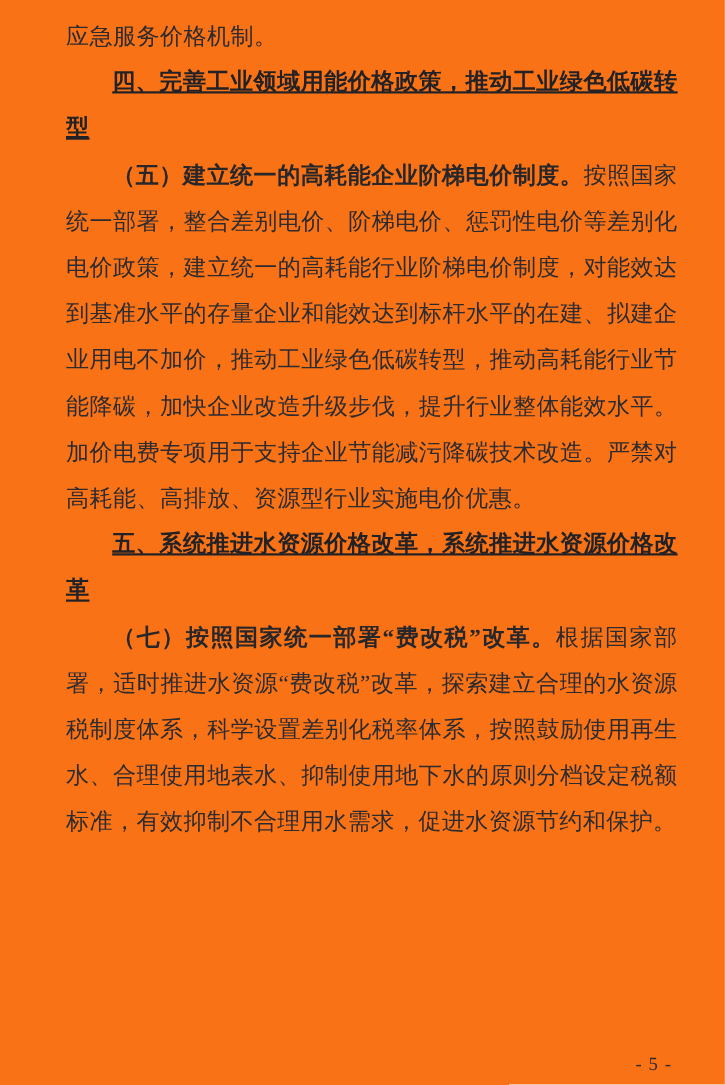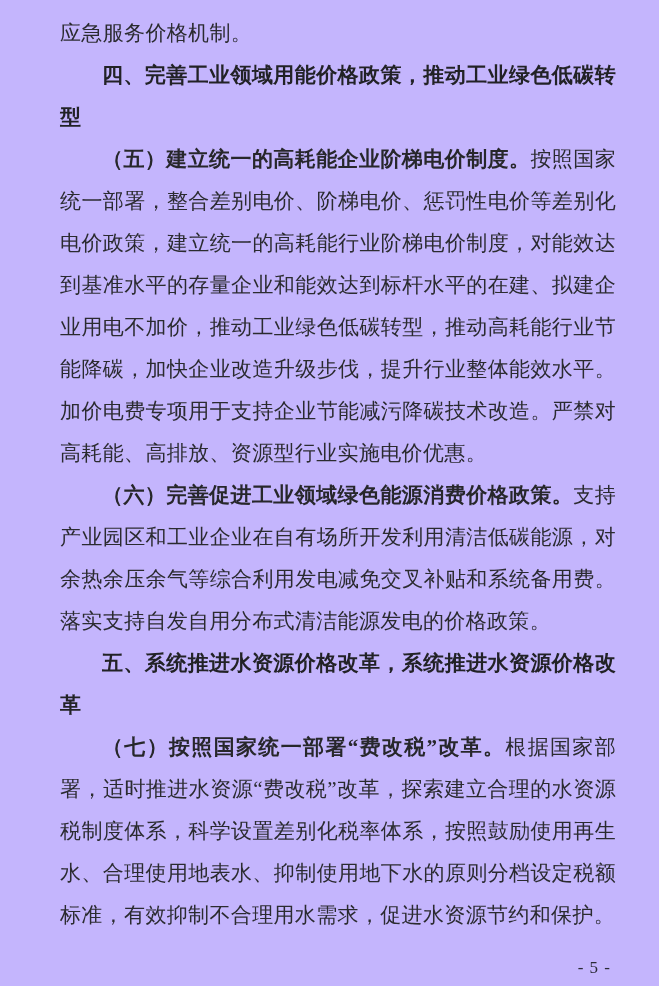--- a/index.html
+++ b/index.html
@@ -4,21 +4,21 @@
 <style>
   html, body {
     margin: 0;
     padding: 0;
     background: #fdfdfc;
   }
   .page {
     position: relative;
     width: 659px;
     height: 986px;
-    background: #c4b5fd;
+    background: #f97316;
     overflow: hidden;
     color: #2a2a2e;
     font-family: "Liberation Serif", "DejaVu Serif", serif;
   }
   .content {
     position: absolute;
     left: 60px;
     top: 12px;
     width: 556px;
   }
@@ -35,20 +35,21 @@
   .para {
     color: #2b2b30;
   }
   .para.no-indent {
     text-indent: 0;
   }
   .heading {
     font-family: "Liberation Sans", "DejaVu Sans", sans-serif;
     font-weight: 700;
     color: #222226;
+    text-decoration: underline;
   }
   .lead {
     
     color: #27272b;
     font-weight: bold;
   }
   .page-number {
     position: absolute;
     right: 48px;
     bottom: 8px;
@@ -59,18 +60,17 @@
   }
 </style>
 </head>
 <body>
 
 <div class="page">
   <div class="content" id="doc-content">
       <div class="para no-indent">应急服务价格机制。</div>
       <div class="heading">四、完善工业领域用能价格政策，推动工业绿色低碳转型</div>
       <div class="para"><span class="lead">（五）建立统一的高耗能企业阶梯电价制度。</span><span>按照国家统一部署，整合差别电价、阶梯电价、惩罚性电价等差别化电价政策，建立统一的高耗能行业阶梯电价制度，对能效达到基准水平的存量企业和能效达到标杆水平的在建、拟建企业用电不加价，推动工业绿色低碳转型，推动高耗能行业节能降碳，加快企业改造升级步伐，提升行业整体能效水平。加价电费专项用于支持企业节能减污降碳技术改造。严禁对高耗能、高排放、资源型行业实施电价优惠。</span></div>
-      <div class="para"><span class="lead">（六）完善促进工业领域绿色能源消费价格政策。</span><span>支持产业园区和工业企业在自有场所开发利用清洁低碳能源，对余热余压余气等综合利用发电减免交叉补贴和系统备用费。落实支持自发自用分布式清洁能源发电的价格政策。</span></div>
       <div class="heading">五、系统推进水资源价格改革，系统推进水资源价格改革</div>
       <div class="para"><span class="lead">（七）按照国家统一部署“费改税”改革。</span><span>根据国家部署，适时推进水资源“费改税”改革，探索建立合理的水资源税制度体系，科学设置差别化税率体系，按照鼓励使用再生水、合理使用地表水、抑制使用地下水的原则分档设定税额标准，有效抑制不合理用水需求，促进水资源节约和保护。</span></div>
     </div>
   <div class="page-number">- 5 -</div>
 </div>
 
 </body></html>

